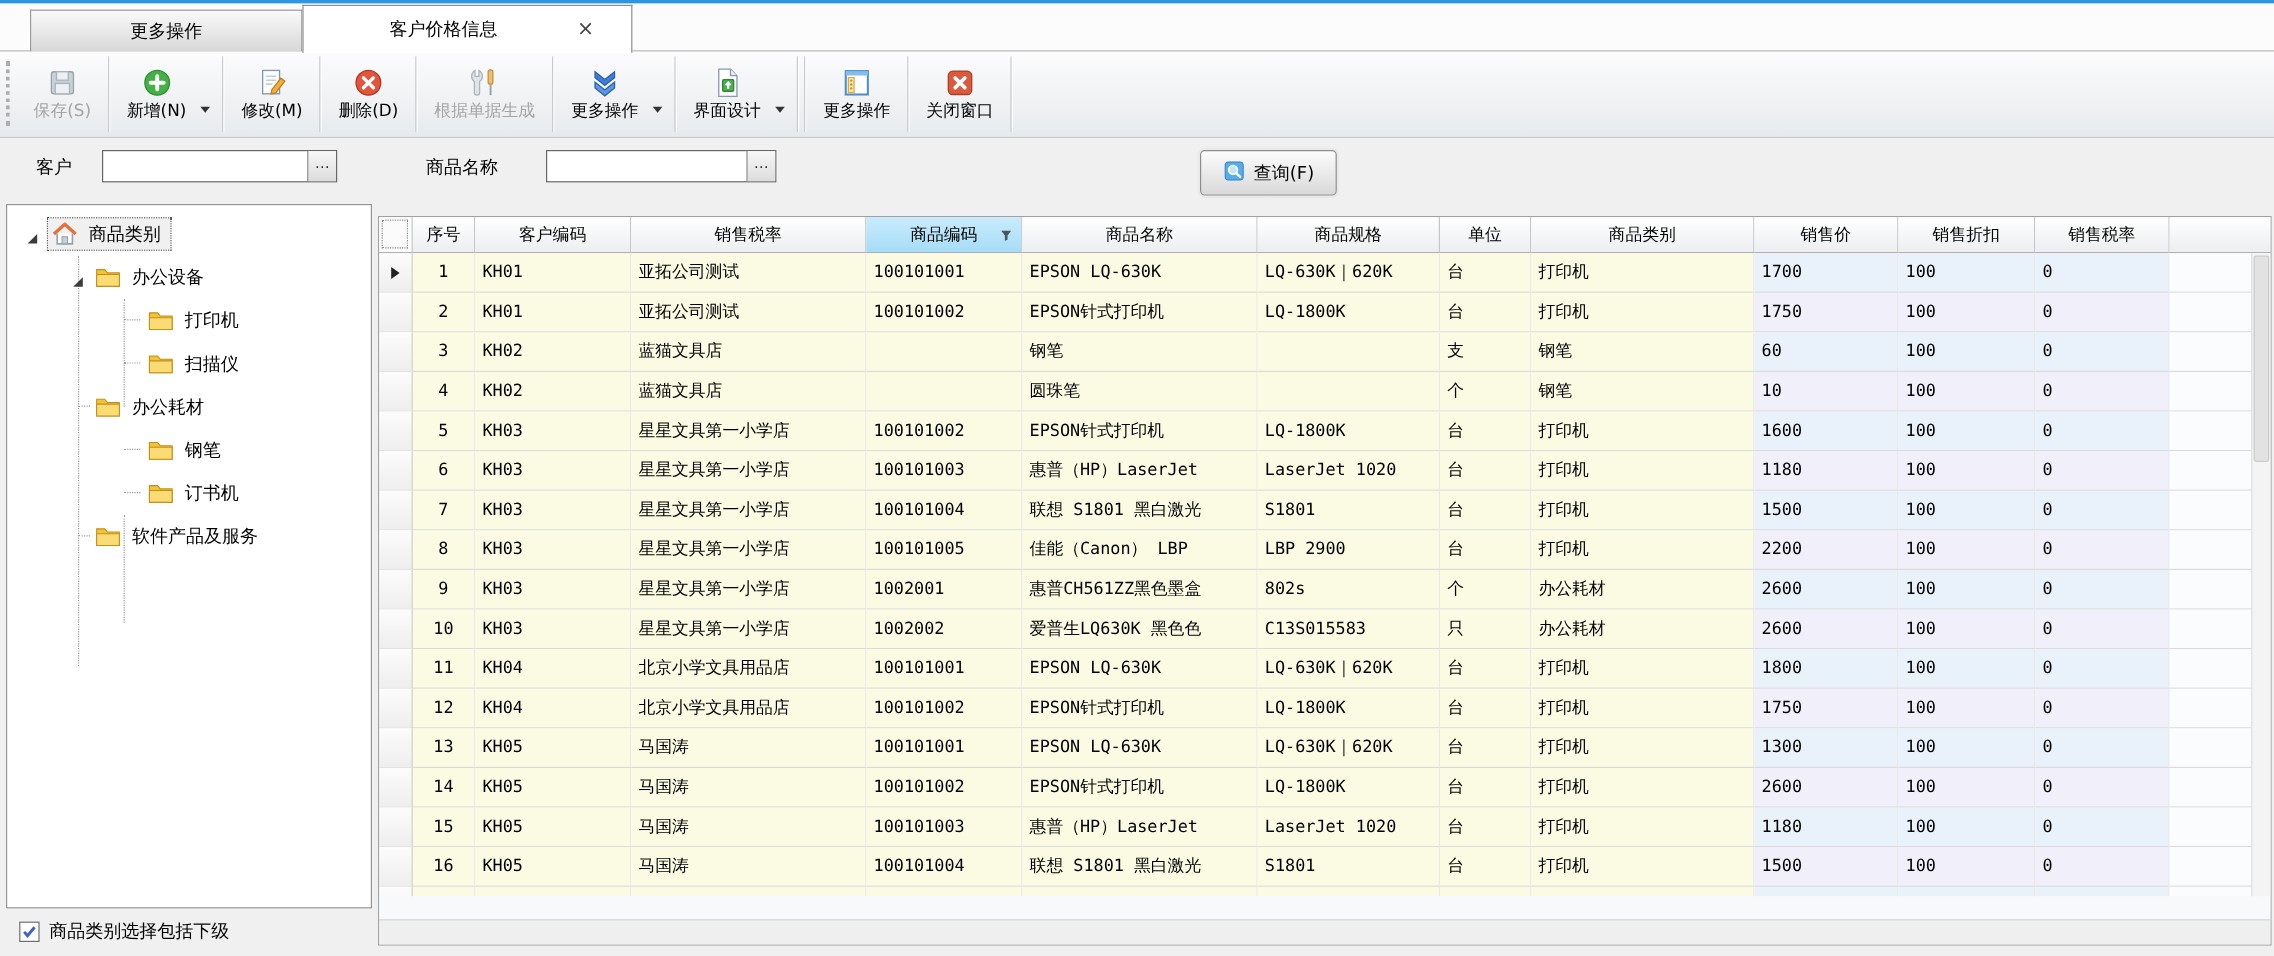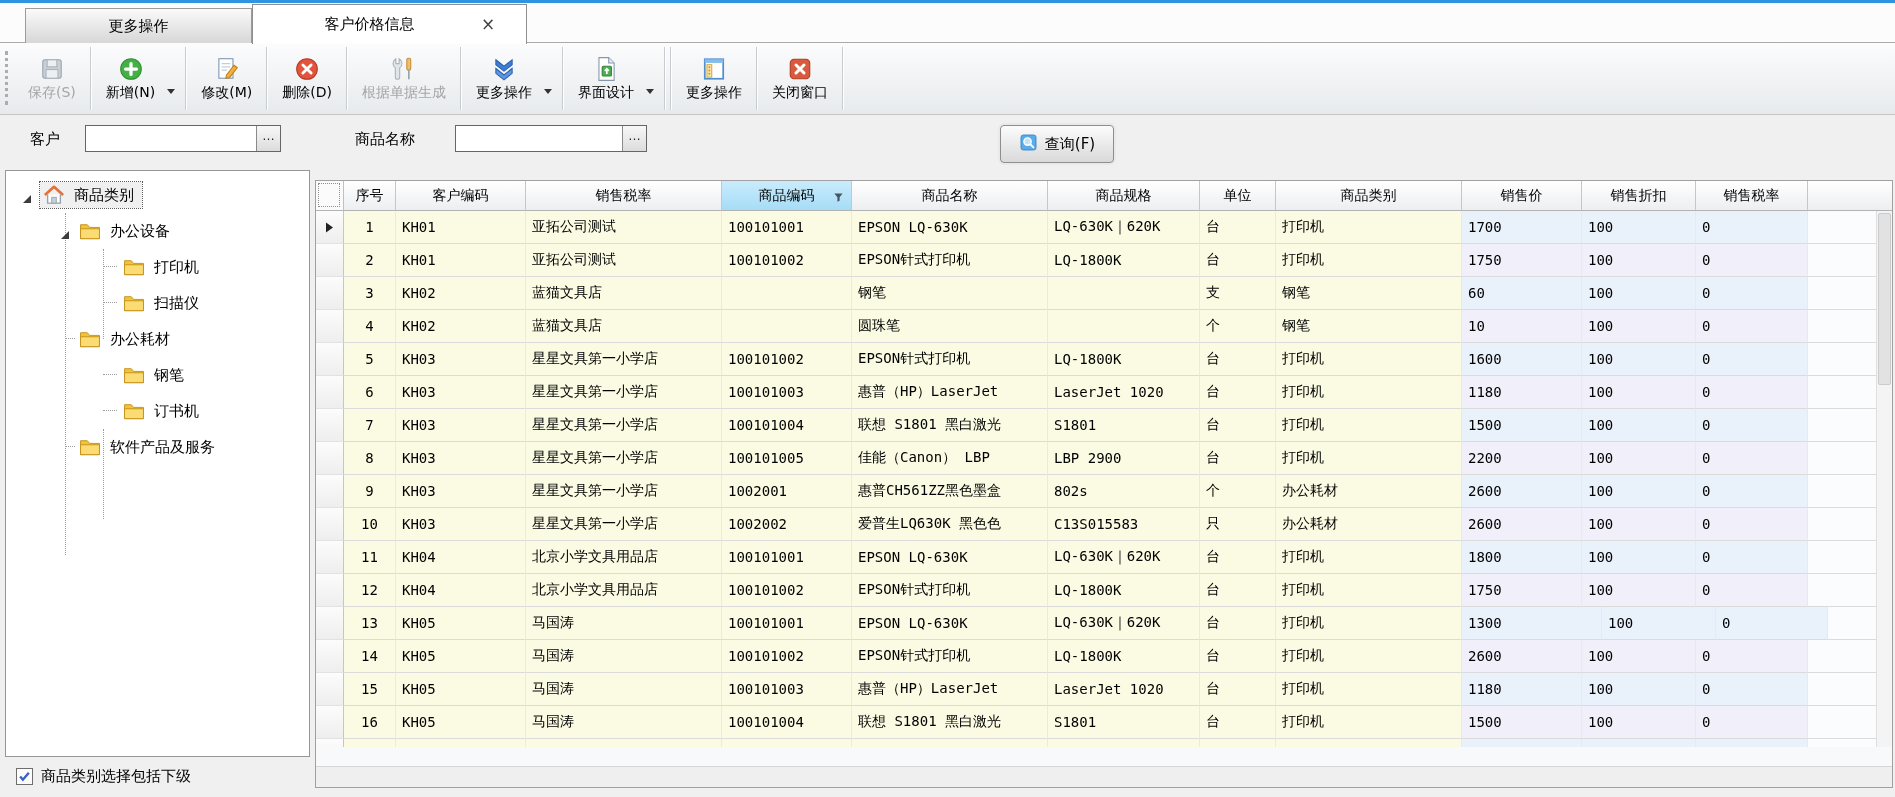--- a/index.html
+++ b/index.html
@@ -599,21 +599,21 @@
       <div class="grow">
         <div class="ind"></div>
         <div class="cell c0 cy" style="width: 52px;">13</div>
         <div class="cell c1 cy" style="width: 130px;">KH05</div>
         <div class="cell c2 cy" style="width: 196px;">马国涛</div>
         <div class="cell c3 cy" style="width: 130px;">100101001</div>
         <div class="cell c4 cy" style="width: 196px;">EPSON LQ-630K</div>
         <div class="cell c5 cy" style="width: 152px;">LQ-630K｜620K</div>
         <div class="cell c6 cy" style="width: 76px;">台</div>
         <div class="cell c7 cy" style="width: 186px;">打印机</div>
-        <div class="cell c8 cb" style="width: 140px;">1300</div>
+        <div class="cell c8 cb" style="width: 120px;">1300</div>
         <div class="cell c9 cb" style="width: 114px;">100</div>
         <div class="cell c10 cb" style="width: 112px;">0</div>
         <div class="cell cfill"></div>
       </div>
       <div class="grow">
         <div class="ind"></div>
         <div class="cell c0 cy" style="width: 52px;">14</div>
         <div class="cell c1 cy" style="width: 130px;">KH05</div>
         <div class="cell c2 cy" style="width: 196px;">马国涛</div>
         <div class="cell c3 cy" style="width: 130px;">100101002</div>

